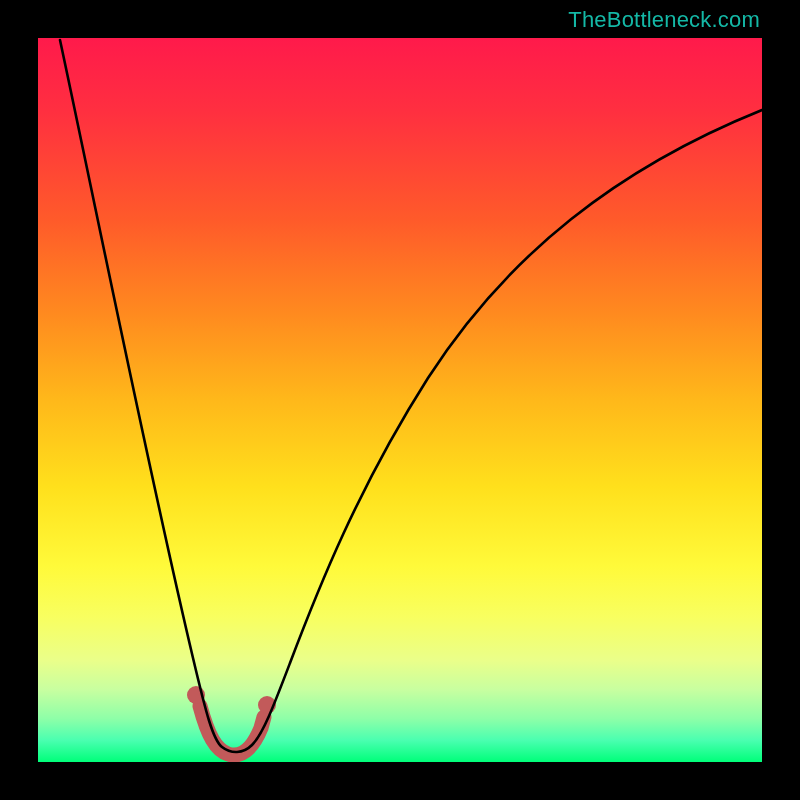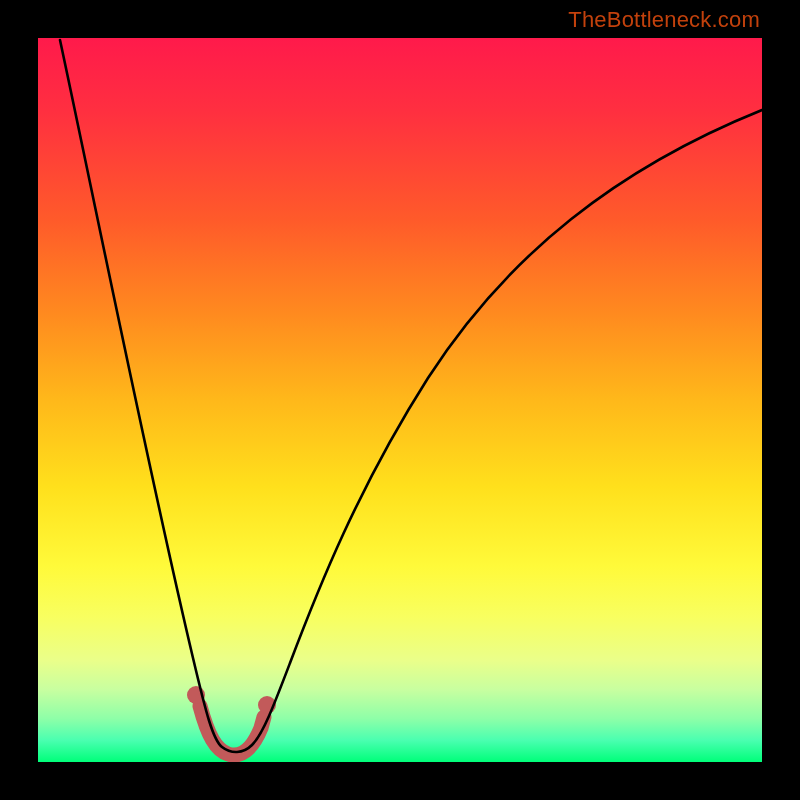--- a/index.html
+++ b/index.html
@@ -31,21 +31,21 @@
       #8effa8 94%,
       #4affb0 97%,
       #00ff7a 100%
     );
     overflow: hidden;
   }
   .watermark {
     position: absolute;
     top: 7px;
     right: 40px;
-    color: #c2410c;
+    color: #14b8a6;
     font-size: 22px;
     letter-spacing: 0.2px;
     font-weight: 500;
   }
   svg.curve {
     position: absolute;
     left: 0;
     top: 0;
     width: 724px;
     height: 724px;

